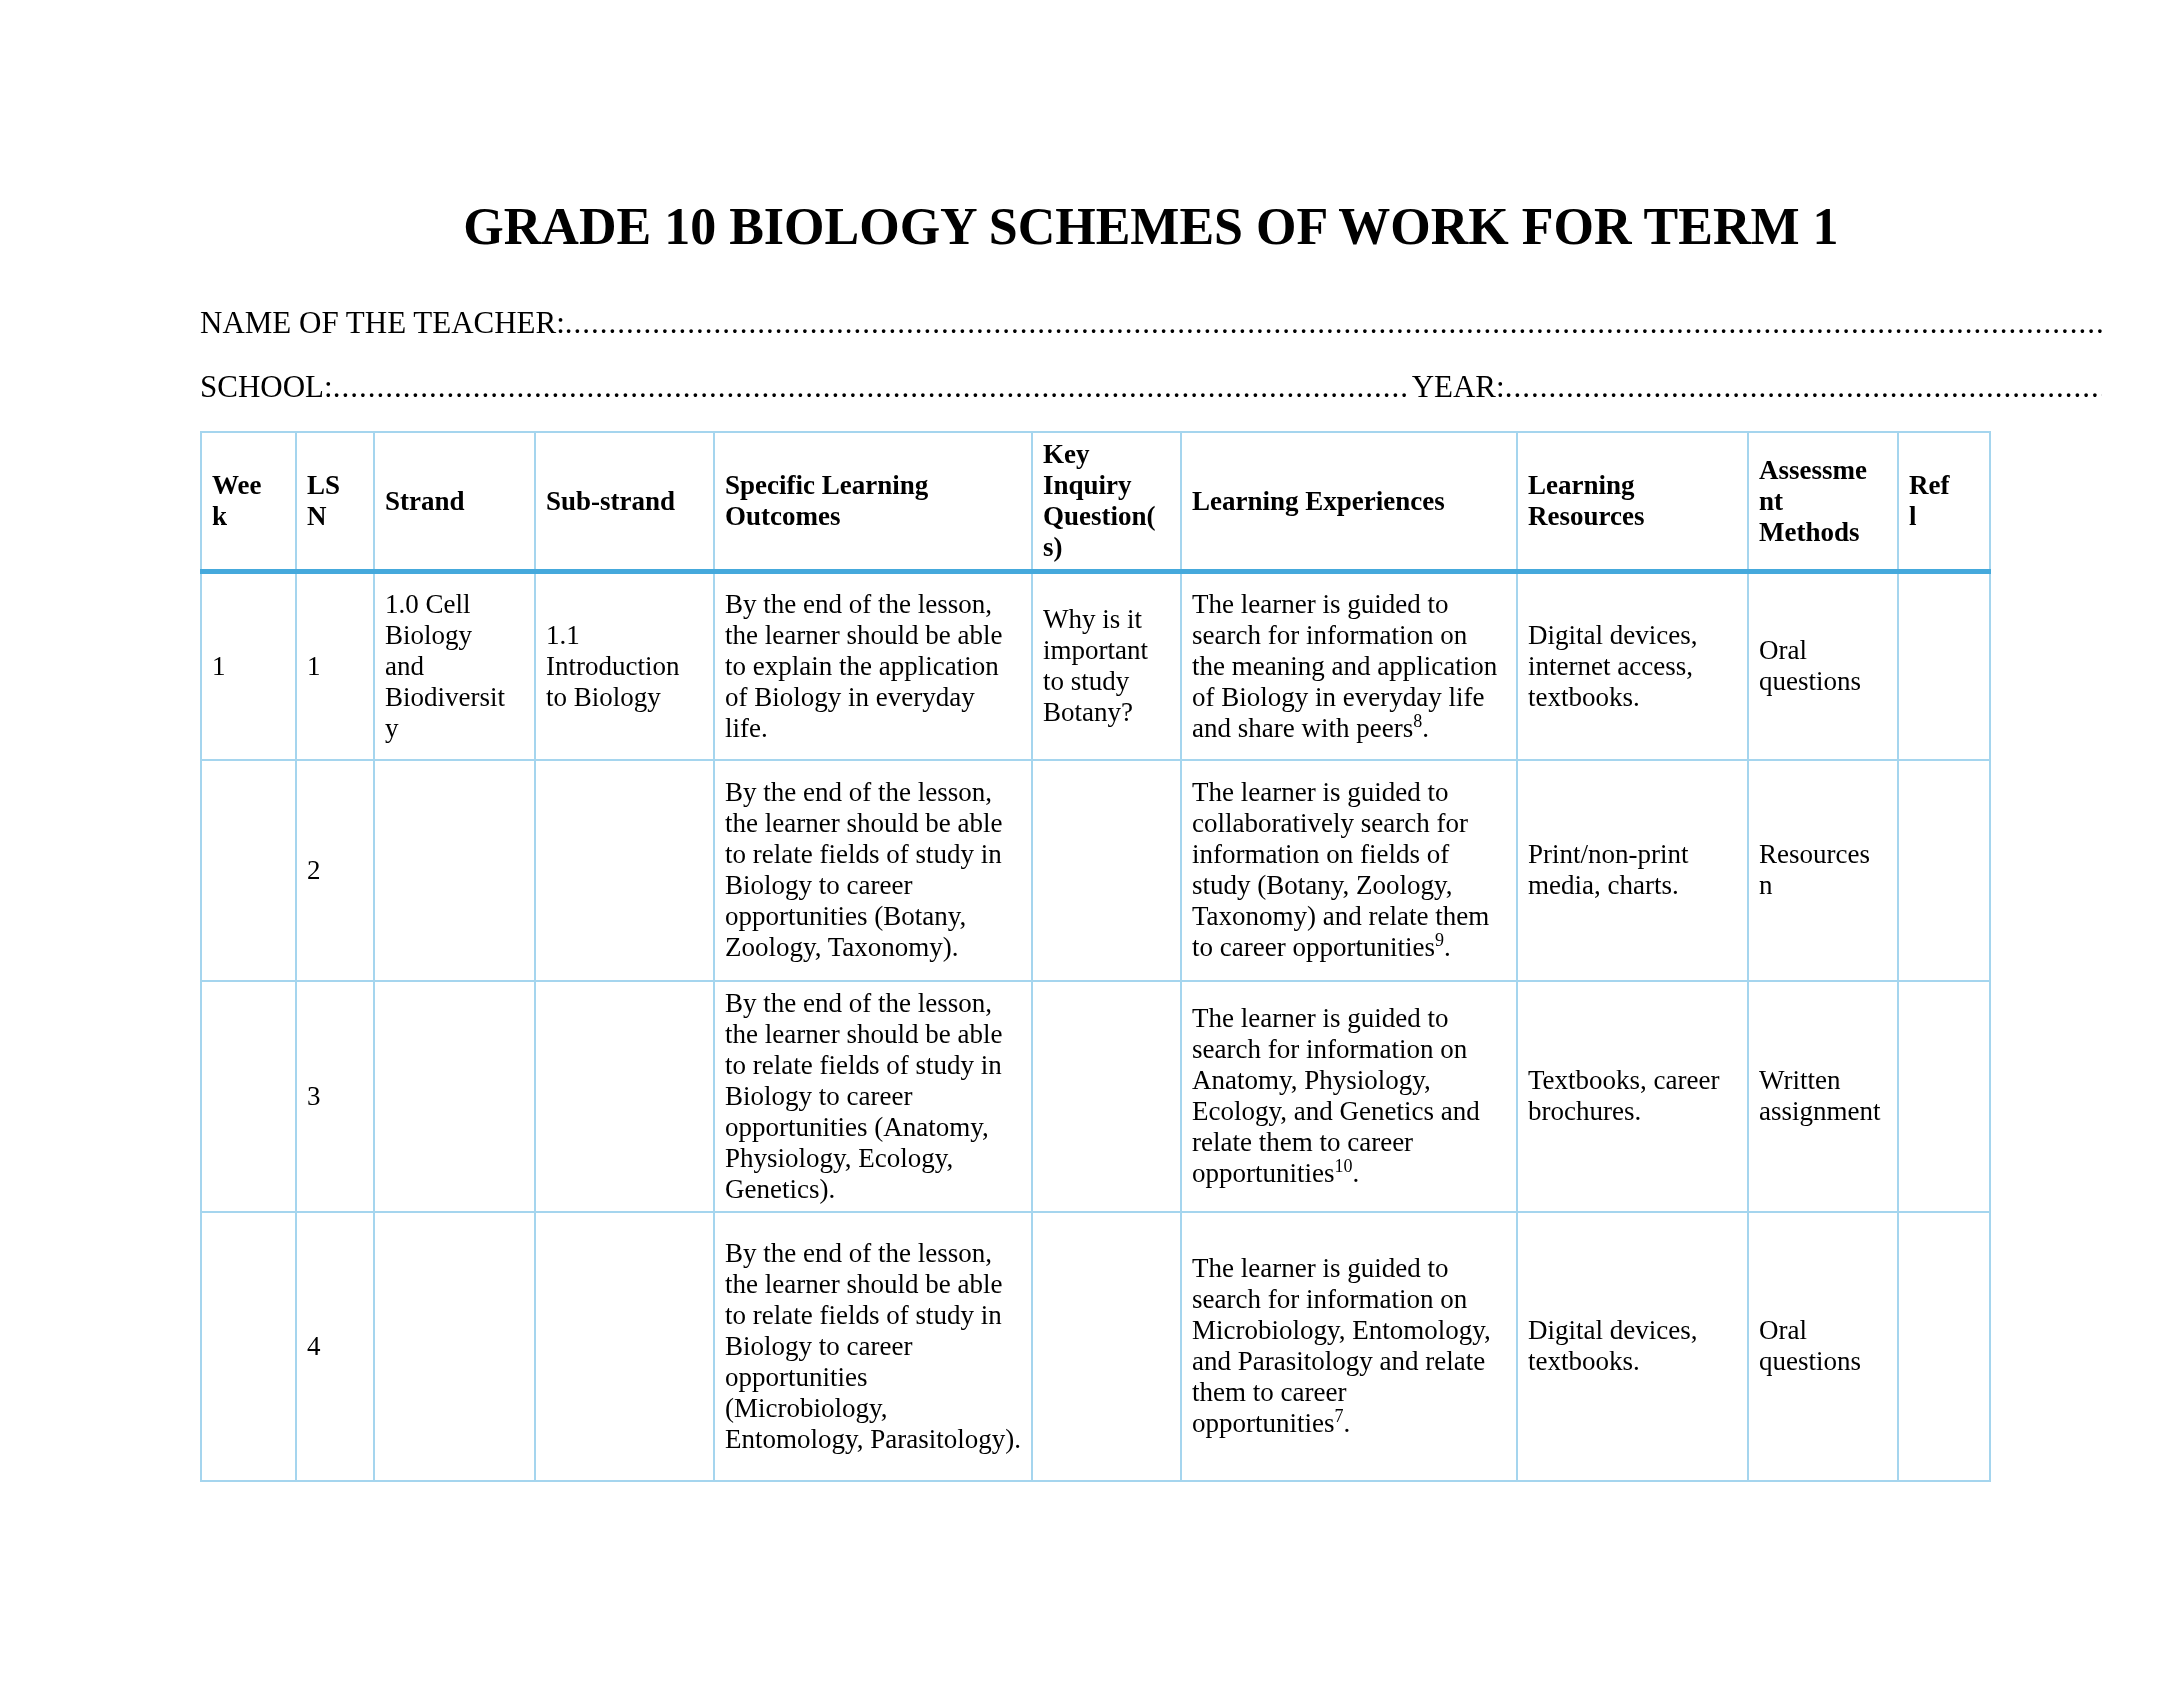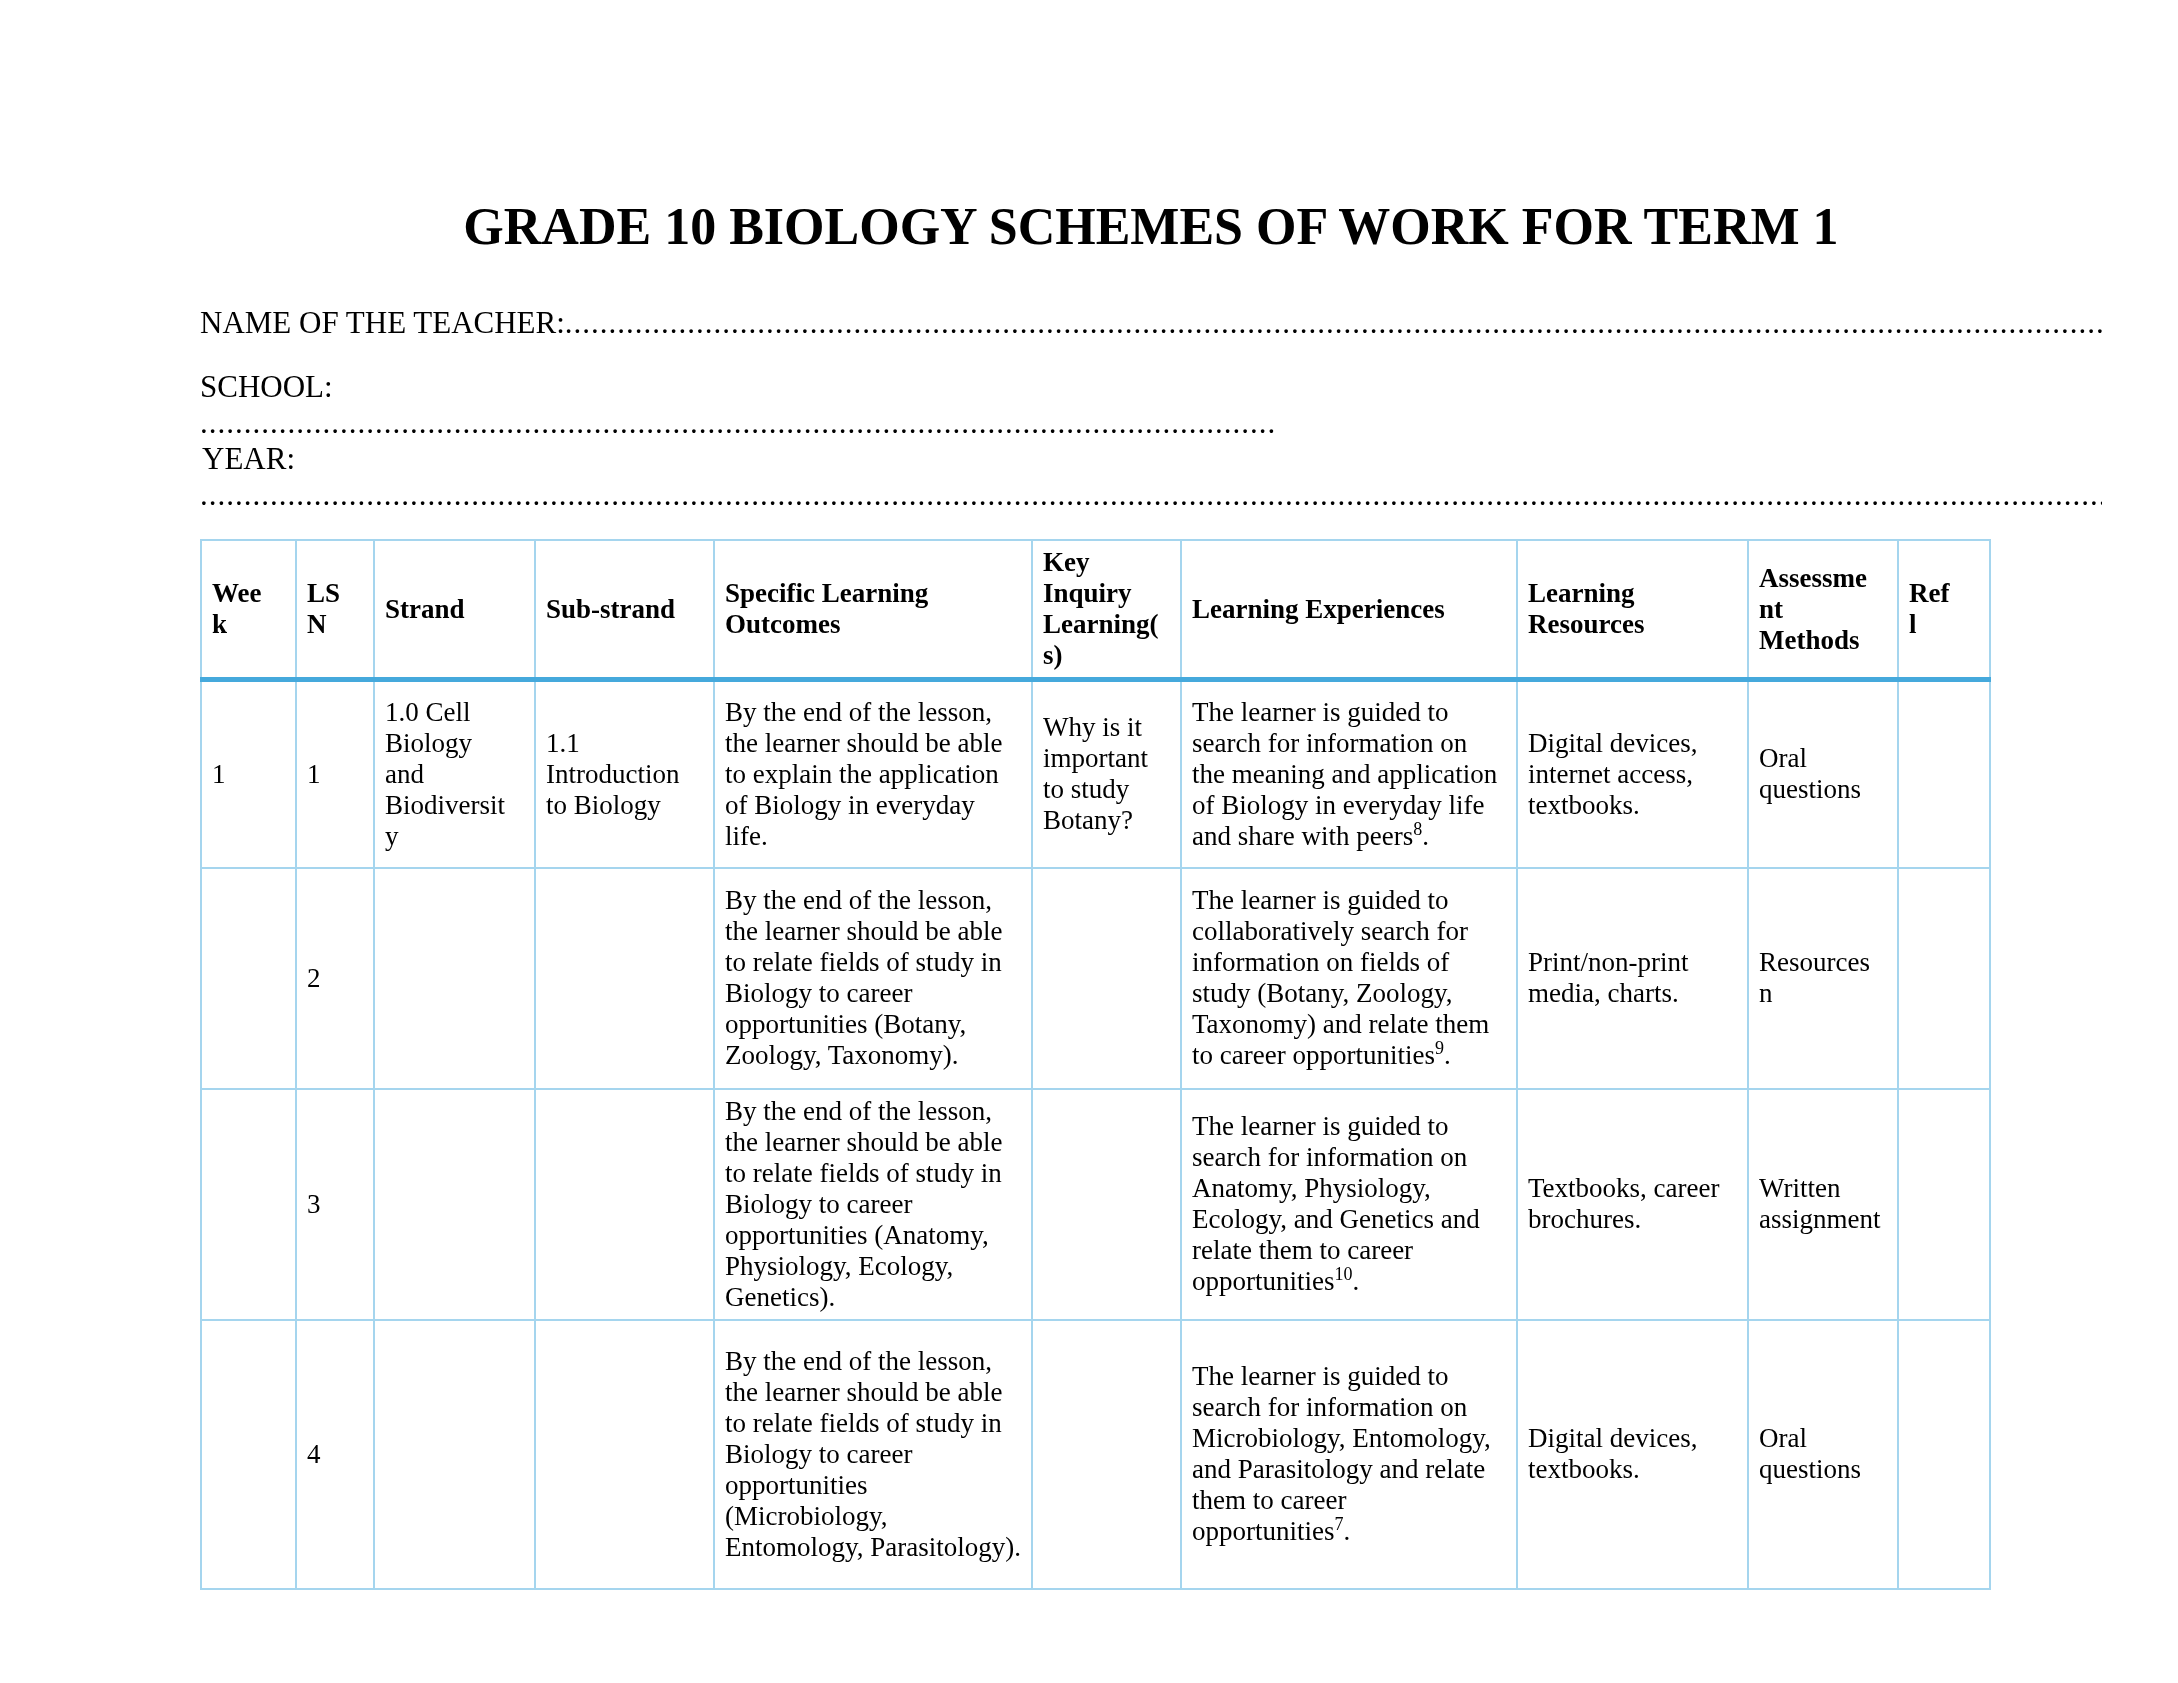--- a/index.html
+++ b/index.html
@@ -28,21 +28,21 @@
   }
   .fill-line {
     display: flex;
     align-items: flex-start;
     font-size: 31px;
     line-height: 36px;
     white-space: nowrap;
     overflow: hidden;
   }
   .fill-line.teacher { margin-top: 46px; }
-  .fill-line.school  { margin-top: 28px; flex-direction: column; }
+  .fill-line.school  { margin-top: 28px; }
   .fill-label { flex: 0 0 auto; }
   .dots {
     overflow: hidden;
     white-space: nowrap;
     letter-spacing: 1px;
   }
   .dots.grow { flex: 1 1 auto; }
   .dots.fixed-school { flex: 0 0 auto; width: 1077px; }
   table.schemes {
     margin-top: 26px;
@@ -125,21 +125,21 @@
         <th>Wee
 k</th>
         <th>LS
 N</th>
         <th>Strand</th>
         <th>Sub-strand</th>
         <th>Specific Learning
 Outcomes</th>
         <th>Key
 Inquiry
-Learning(
+Question(
 s)</th>
         <th>Learning Experiences</th>
         <th>Learning
 Resources</th>
         <th>Assessme
 nt
 Methods</th>
         <th>Ref
 l</th>
       </tr>

